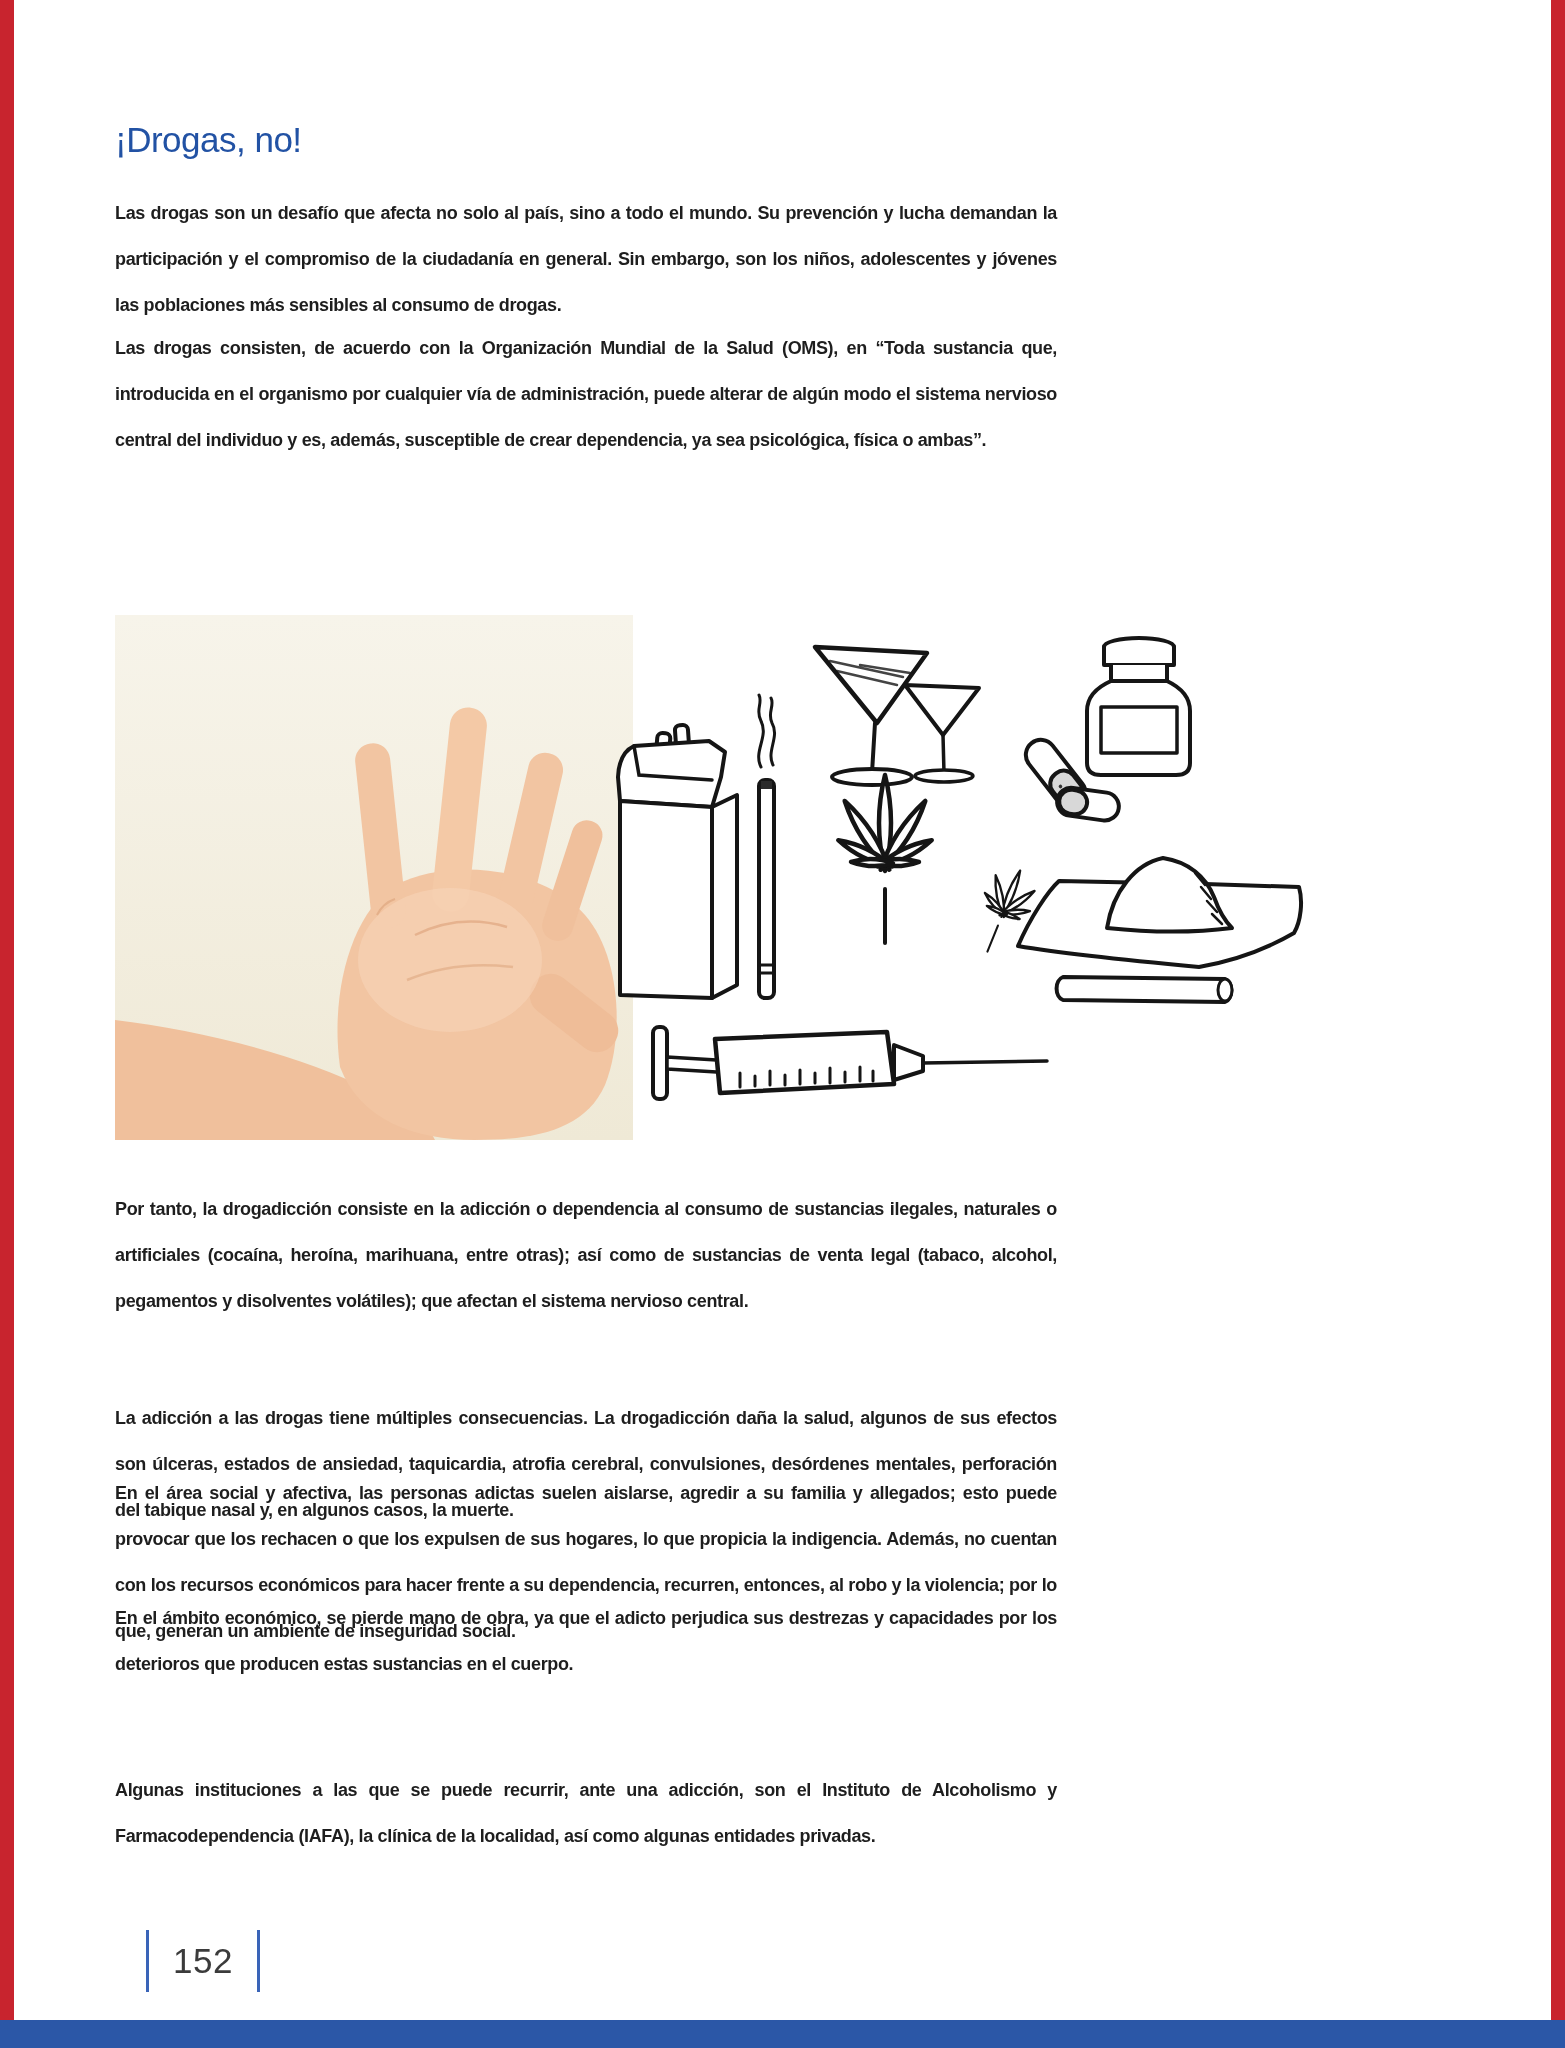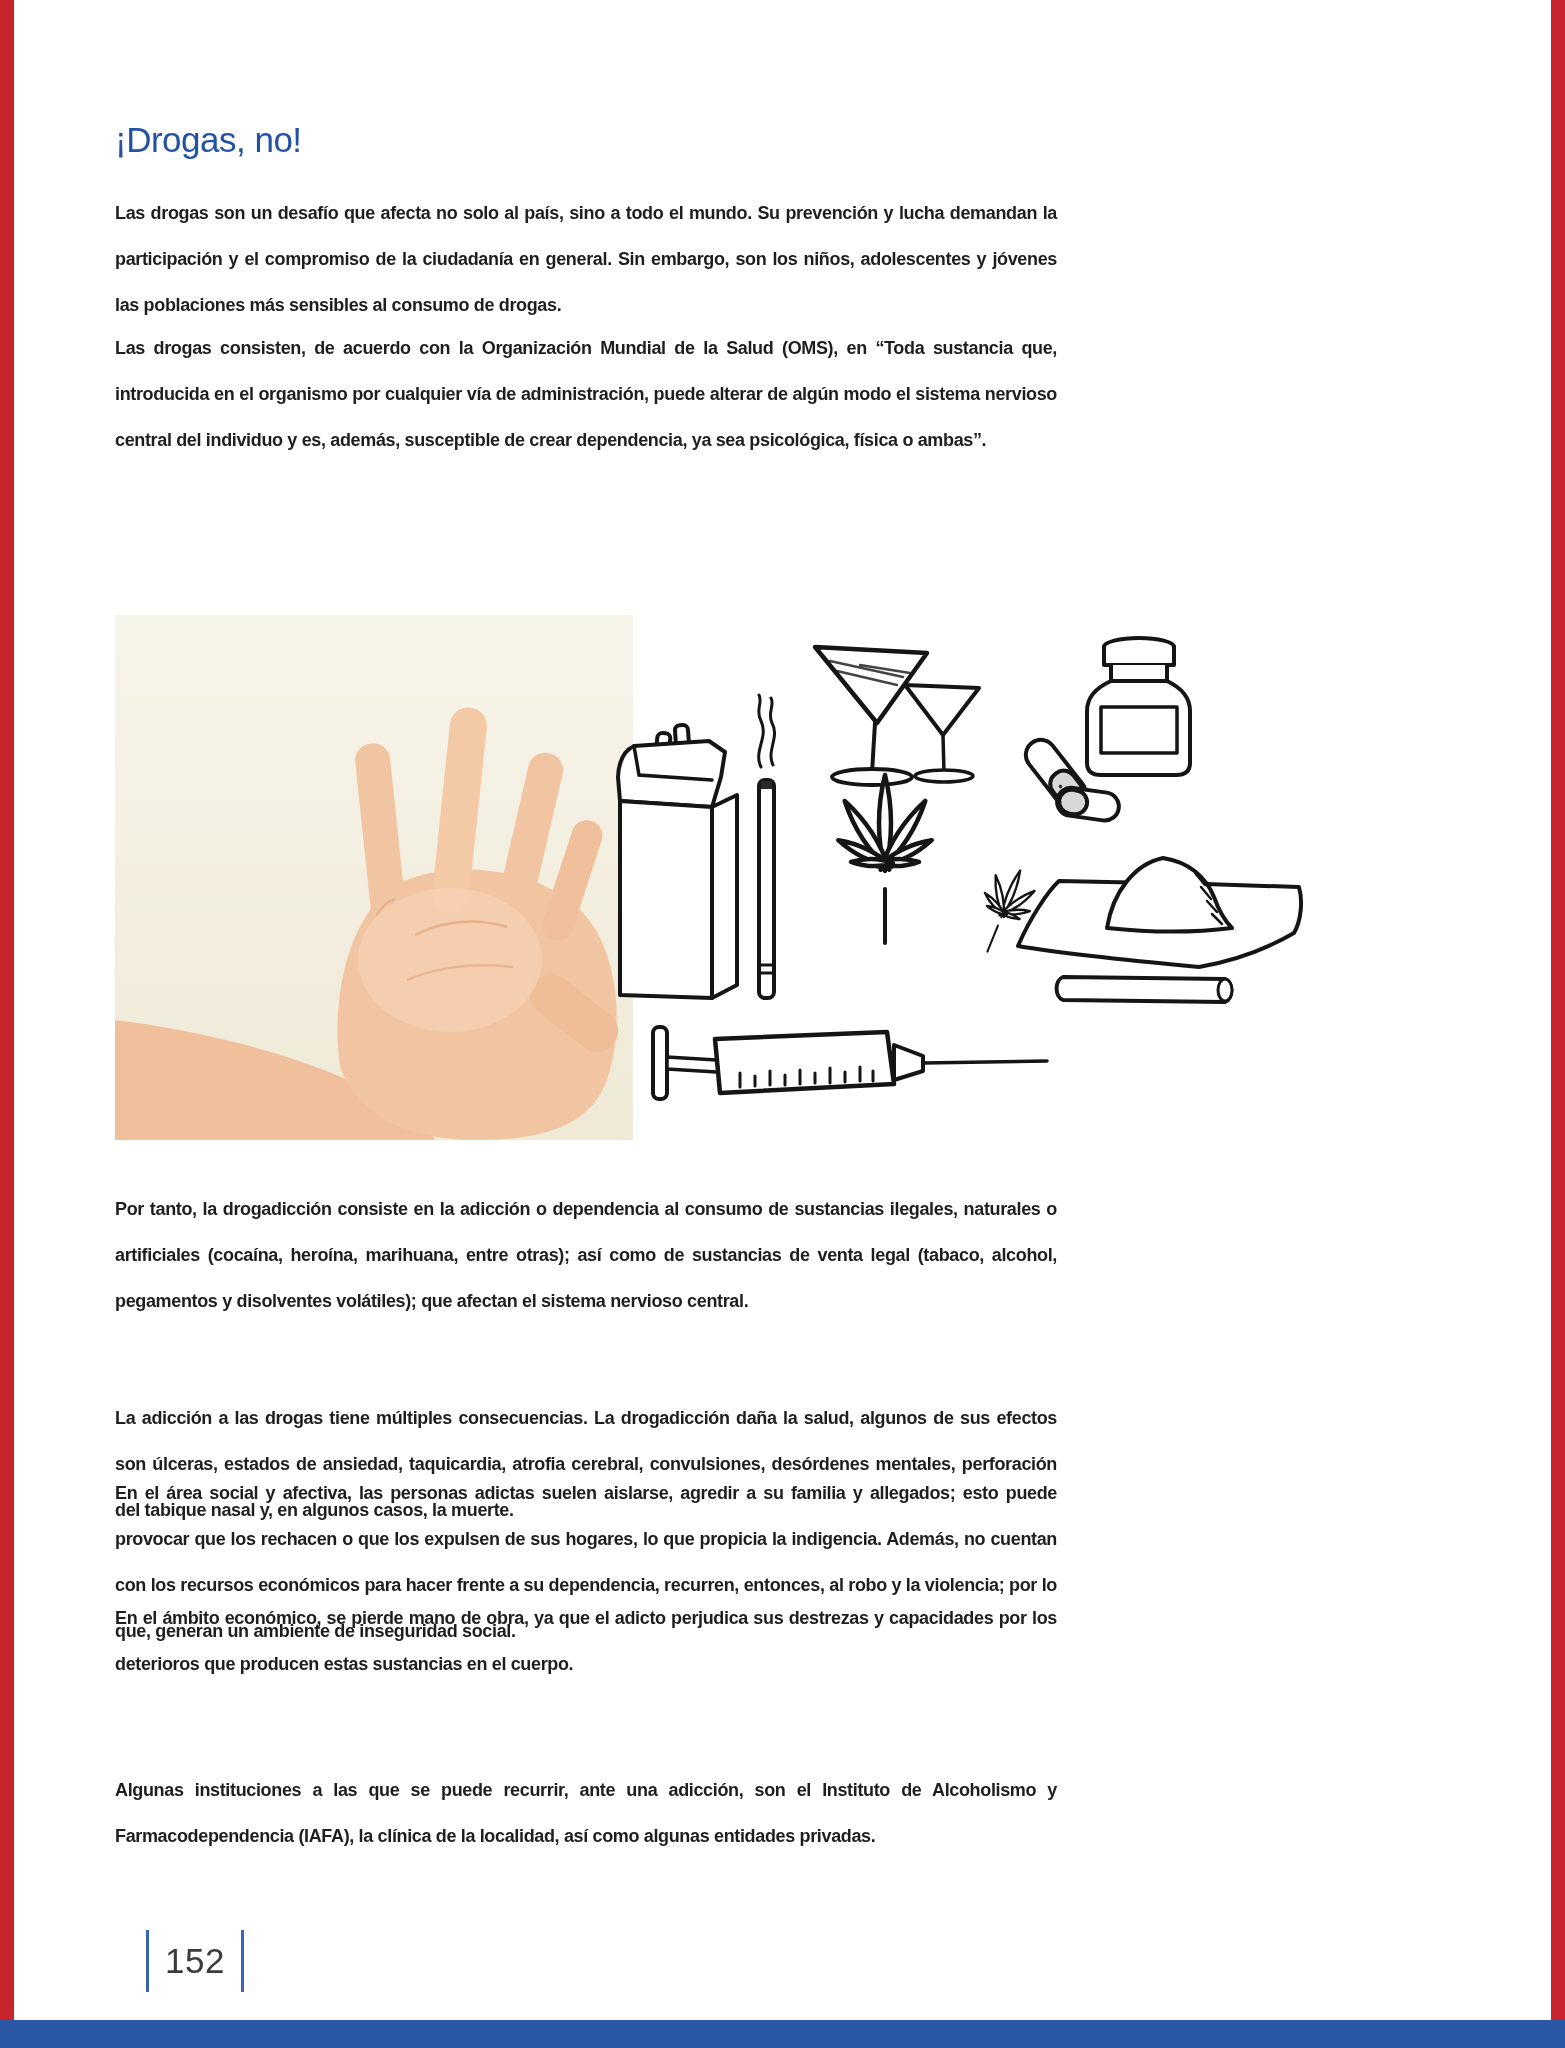--- a/index.html
+++ b/index.html
@@ -26,21 +26,21 @@
   #p3{top:1186px;} #p4{top:1388px;margin-top:7px;} #p5{top:1470px;} #p6{top:1595px;} #p7{top:1767px;}
   figure.illustration{position:absolute;left:115px;top:615px;width:1200px;height:530px;margin:0;}
   footer.page-footer{
     position:absolute;left:146px;top:1930px;height:62px;
     display:flex;align-items:center;
   }
   .pagenum-box{
     height:62px;display:flex;align-items:center;justify-content:center;
     border-left:3px solid var(--footer-line-blue,#3a64b8);
     border-right:3px solid var(--footer-line-blue,#3a64b8);
-    padding:0 16px;
+    padding:0 24px;
     font-size:35px;color:#3b3b3b;letter-spacing:0.5px;
   }
   .unit-title{
     margin-left:26px;font-size:17.5px;font-weight:bold;
     color:var(--footer-text,#47505a);letter-spacing:0.2px;
   }
   svg .ink{stroke:#151515;stroke-linejoin:round;stroke-linecap:round;fill:#ffffff;}
   svg .inkline{stroke:#151515;stroke-linecap:round;fill:none;}
 </style>
 </head>

